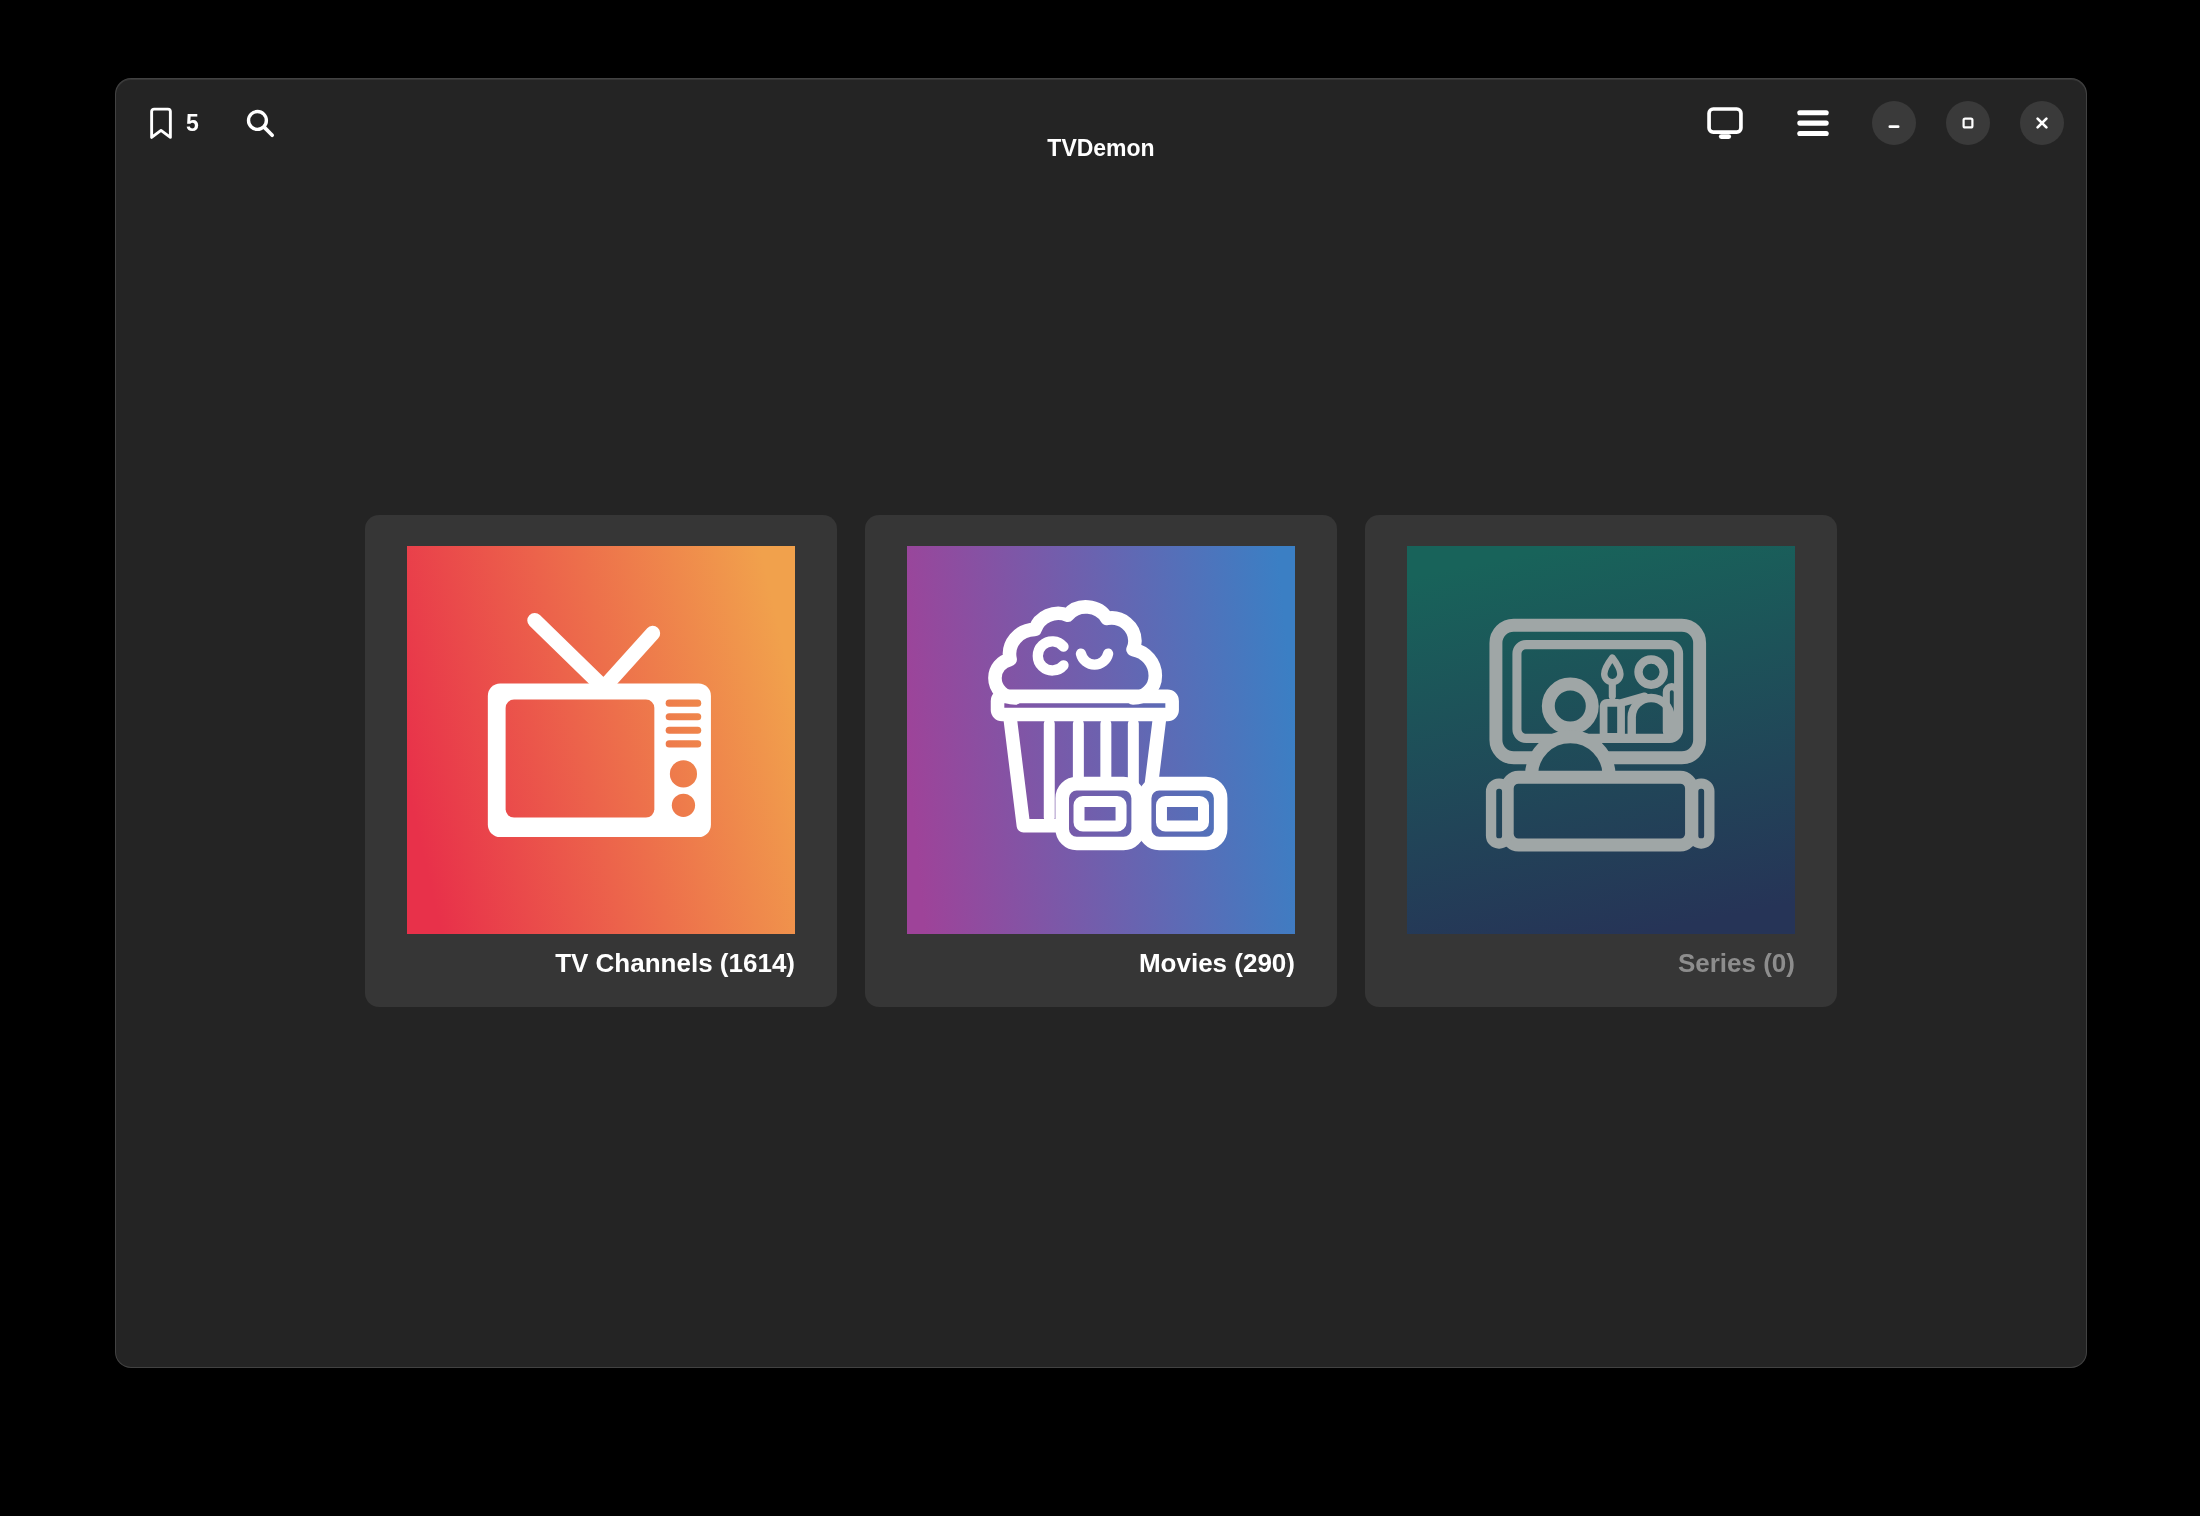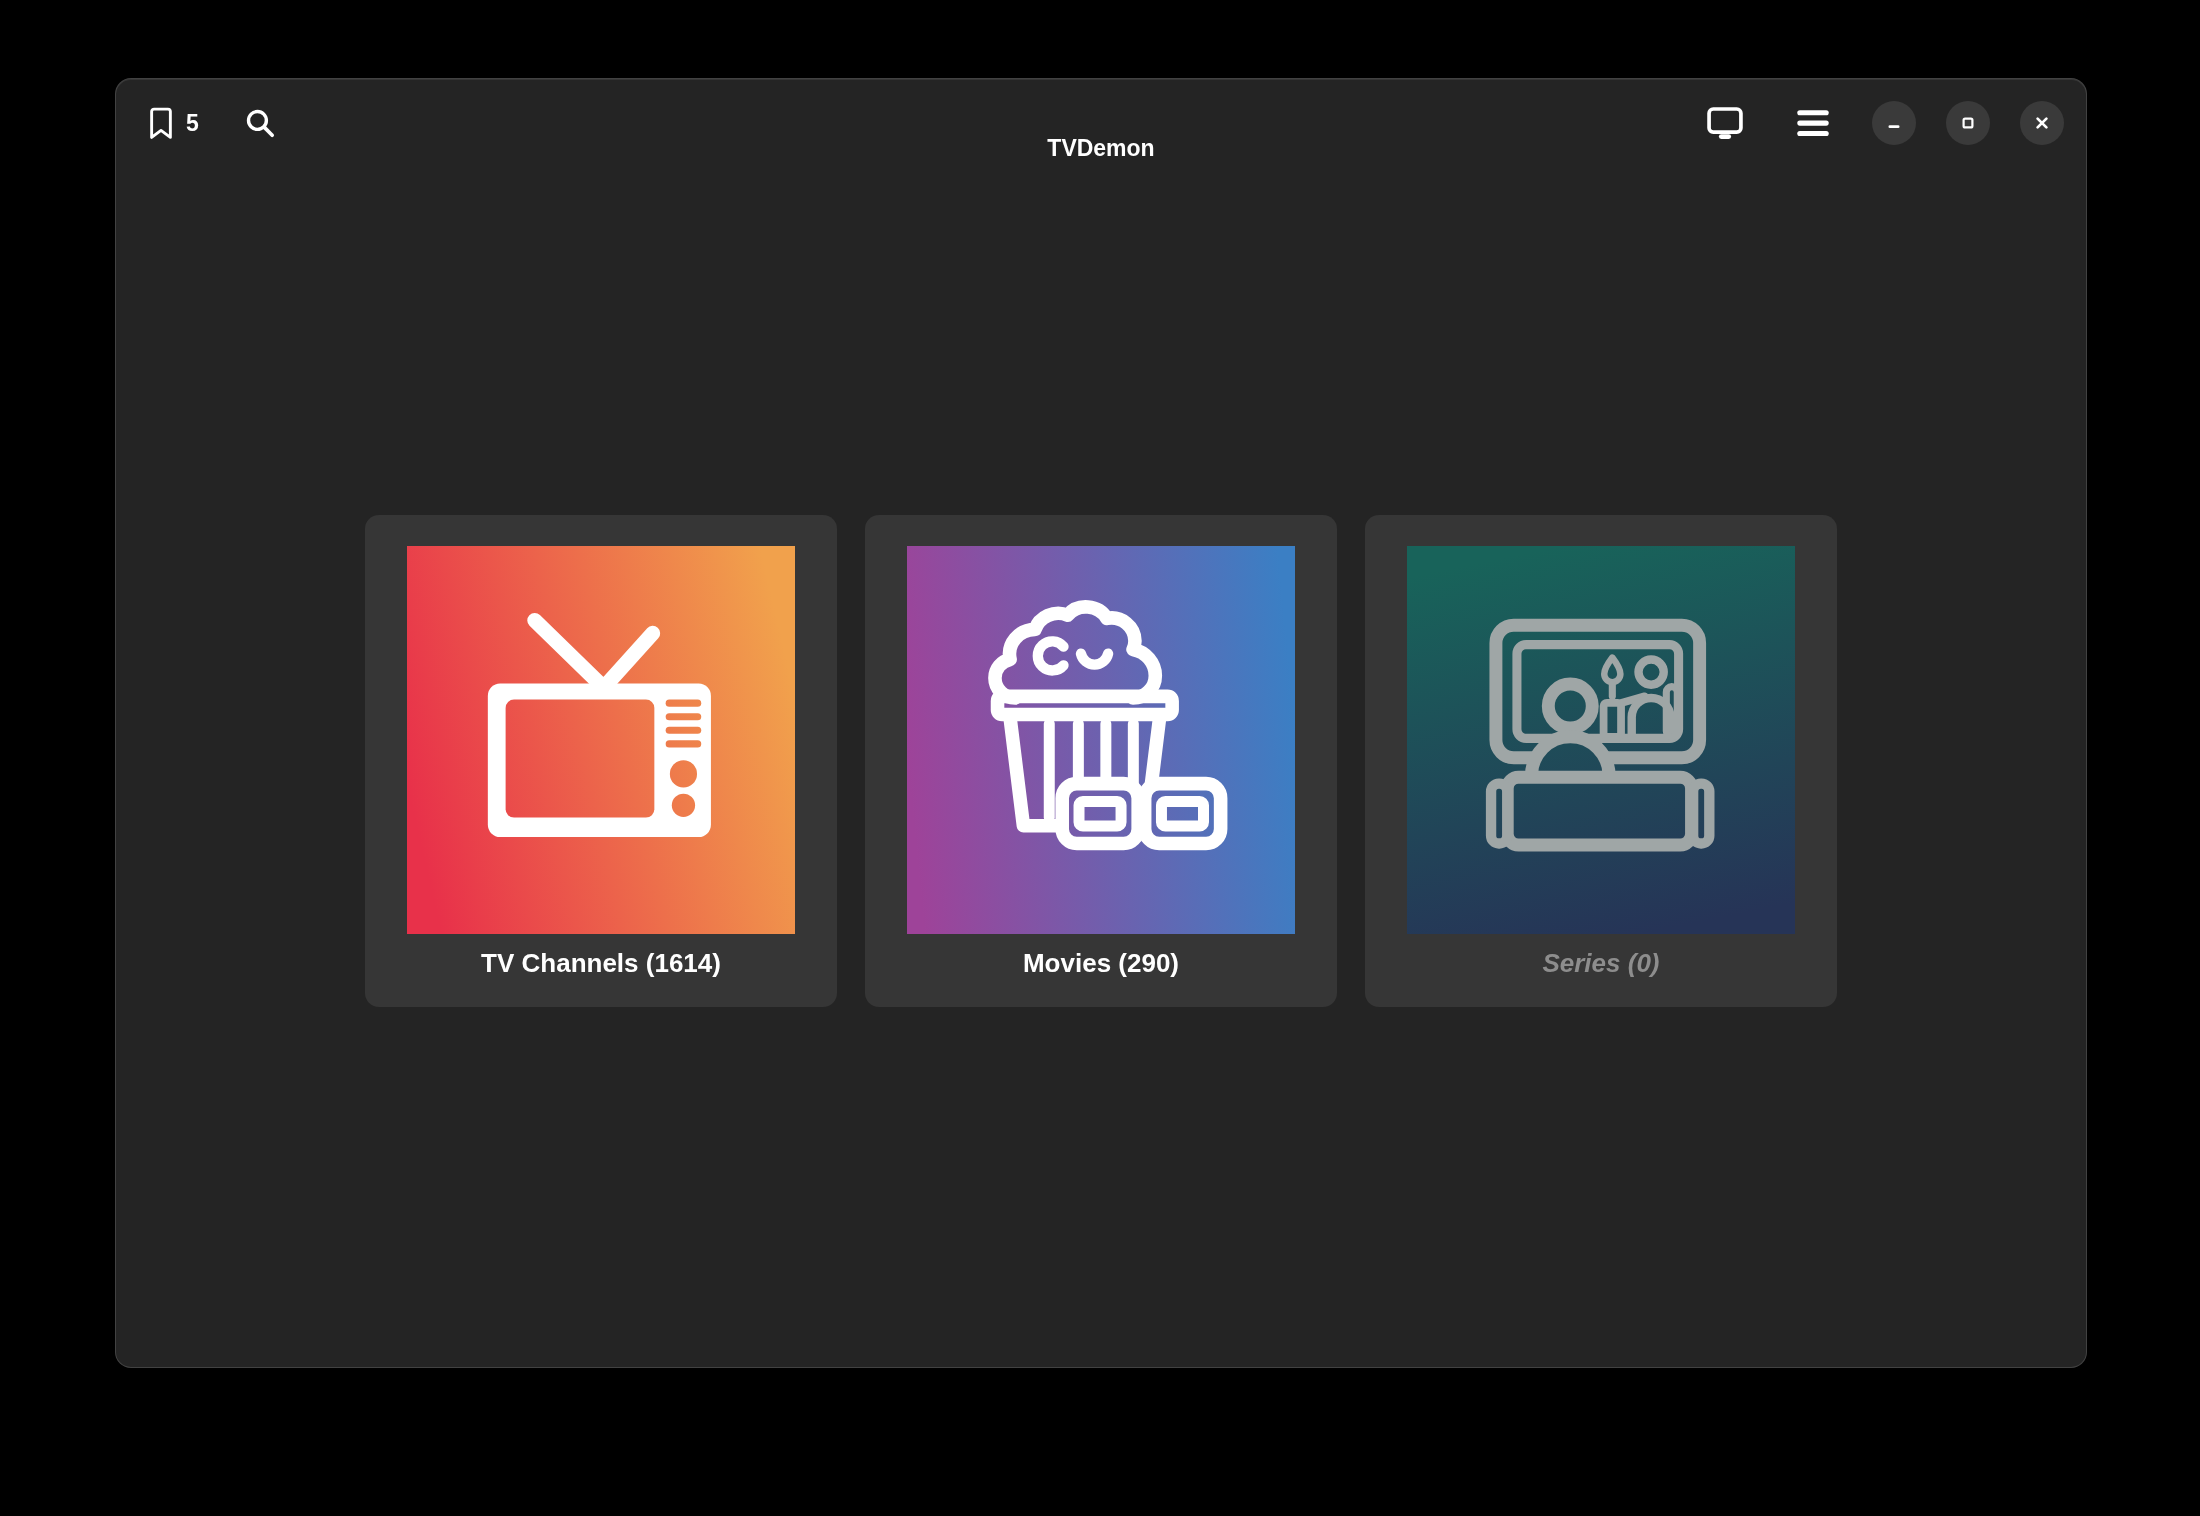--- a/index.html
+++ b/index.html
@@ -39,29 +39,29 @@
     display:flex; align-items:center; justify-content:center;
   }
 
   .cards {
     position:absolute; top:436px; left:0; right:0;
     display:flex; justify-content:center; gap:28px;
   }
   .card {
     width:472px; border-radius:14px; background:#363636;
     padding:31px 42px 28px; cursor:pointer;
-    display:flex; flex-direction:column; align-items:center;
+    display:flex; flex-direction:column; align-items:flex-end;
     border:none;
   }
   .tile { width:388px; height:388px; display:block; }
   .card-label {
     margin-top:14px; font-size:26px; font-weight:700; color:#ffffff;
     text-align:center; white-space:nowrap;
   }
-  .card.disabled .card-label { color:#8d8d8d;font-style:italic; }
+  .card.disabled .card-label { color:#8d8d8d; }
 
   svg { display:block; }
 </style>
 </head>
 <body>
 
 <div class="stage">
   <div class="window">
 
     <div class="headerbar">

